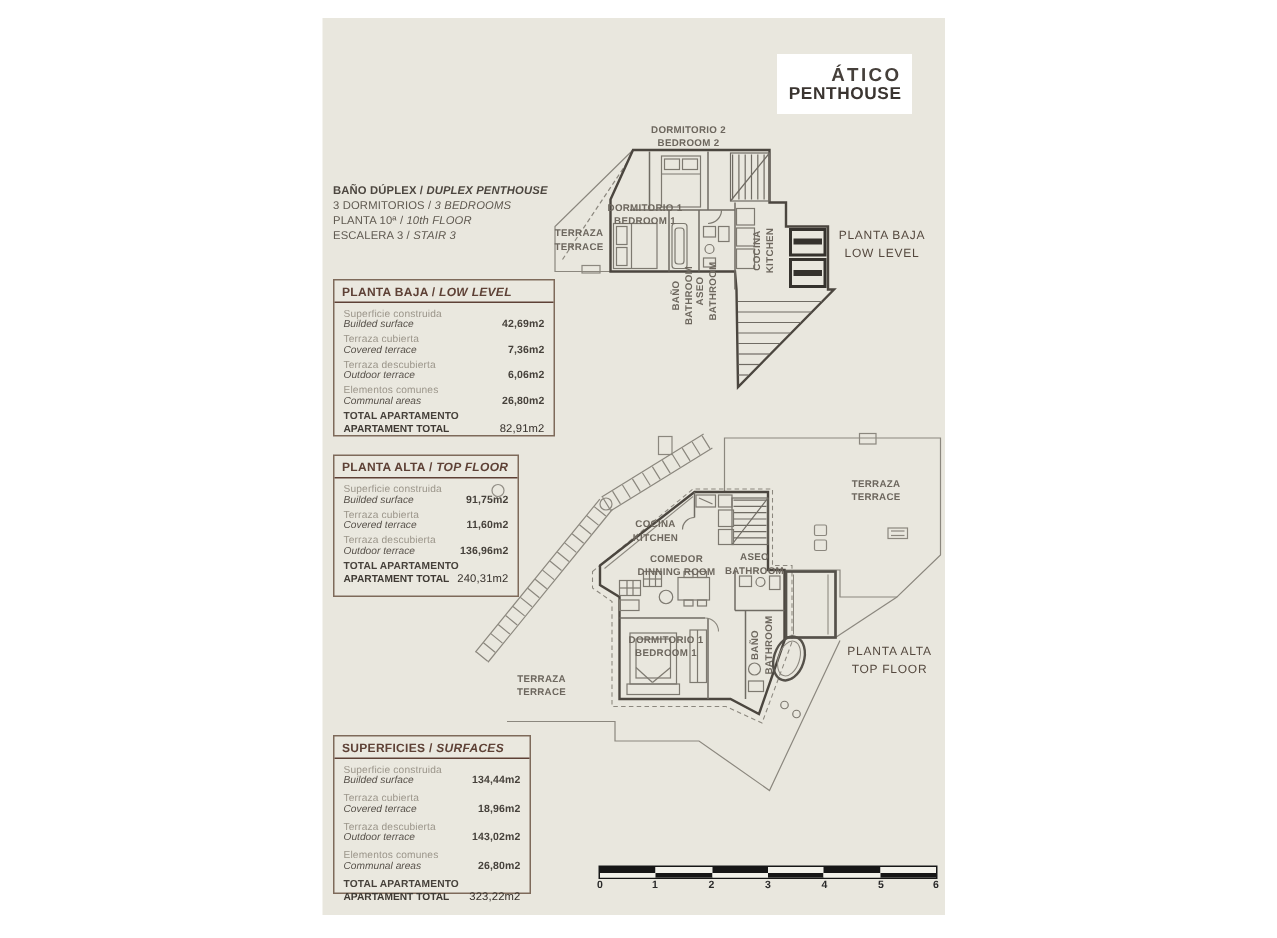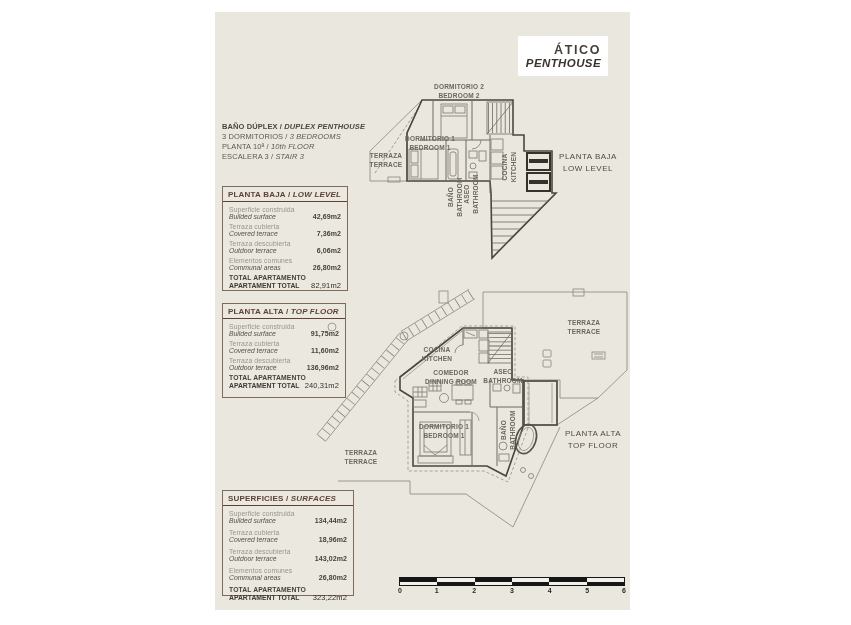--- a/index.html
+++ b/index.html
@@ -10,21 +10,21 @@
   .sheet{position:absolute;left:215px;top:12px;width:415px;height:598px;background:#e9e7de;}
   svg.plan{position:absolute;left:0;top:0;}
 
   
   .title-box{
     position:absolute;left:518px;top:36px;width:90px;height:40px;background:#ffffff;
     display:flex;flex-direction:column;justify-content:center;align-items:flex-end;
     padding:0 7px;box-sizing:border-box;
   }
   .title-box .t1{font-size:12.5px;font-weight:700;letter-spacing:1.6px;color:#453f3a;}
-  .title-box .t2{font-size:11.5px;font-weight:700;font-style:italic;color:#3a3430;letter-spacing:.4px;margin-left:28px;}
+  .title-box .t2{font-size:11.5px;font-weight:700;color:#3a3430;letter-spacing:.4px;margin-left:28px;}
 
   
   .desc{position:absolute;left:222px;top:122px;font-size:7.5px;color:#5f5950;line-height:1.32;letter-spacing:.1px;}
   .desc .row1{font-weight:700;color:#4c463f;}
   .desc .en{font-style:italic;}
 
   
   .sheet-table{position:absolute;border:1px solid #7e6a5a;box-sizing:border-box;background:rgba(255,255,255,0.06);}
   .sheet-table .hdr{padding:3px 5px 2px;font-size:8px;font-weight:700;color:#5e4136;
     border-bottom:1.6px solid #5e4136;letter-spacing:.2px;}
@@ -239,21 +239,21 @@
   <div class="t2">PENTHOUSE</div>
 </div>
 
 <div class="desc">
   <div class="row1"><span>BAÑO DÚPLEX / </span><span class="en">DUPLEX PENTHOUSE</span></div>
   <div><span>3 DORMITORIOS / </span><span class="en">3 BEDROOMS</span></div>
   <div><span>PLANTA 10ª / </span><span class="en">10th FLOOR</span></div>
   <div><span>ESCALERA 3 / </span><span class="en">STAIR 3</span></div>
 </div>
 
-<div class="sheet-table" style="left:222px;top:186px;width:126px;height:105px;">
+<div class="sheet-table" style="left:222px;top:186px;width:148px;height:105px;">
   <div class="hdr"><span>PLANTA BAJA / </span><span class="en">LOW LEVEL</span></div>
   <div class="tbody">
     <div class="trow">
       <div class="es">Superficie construida</div>
       <div class="l2">
           <span class="en">Builded surface</span>
           <span class="val">42,69m2</span>
         </div>
     </div>
     <div class="trow">

